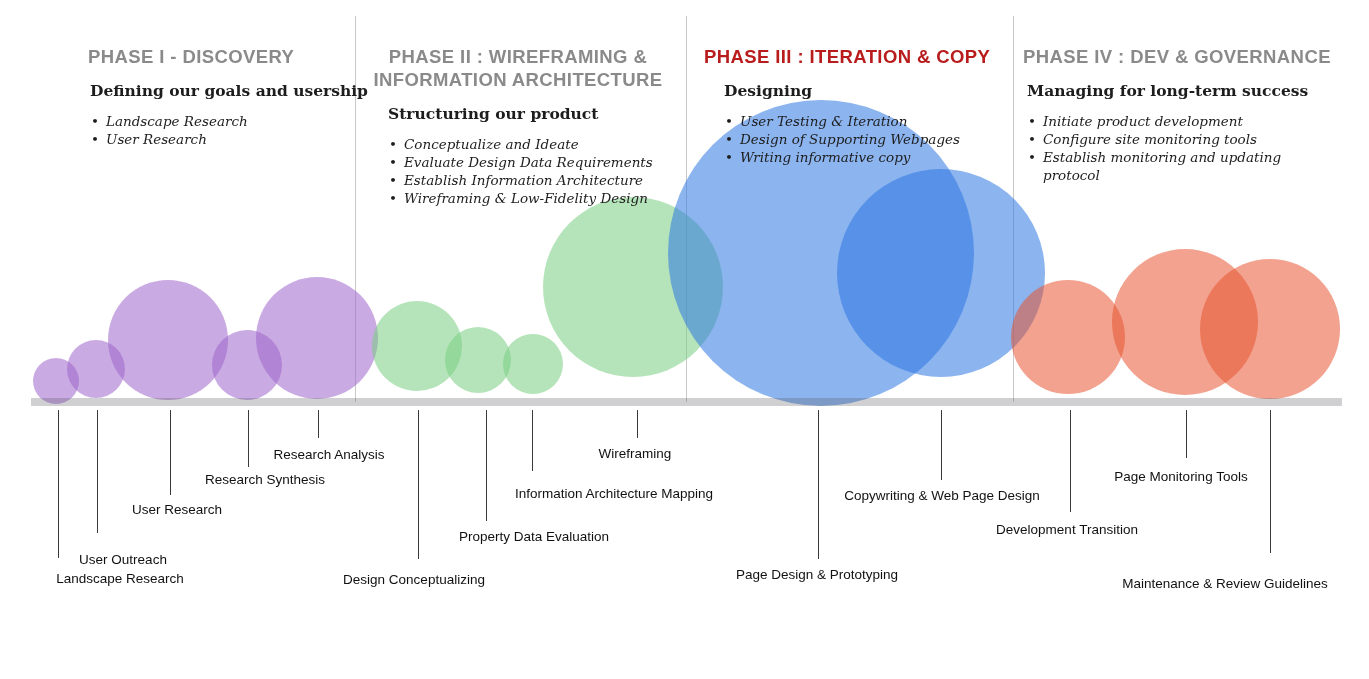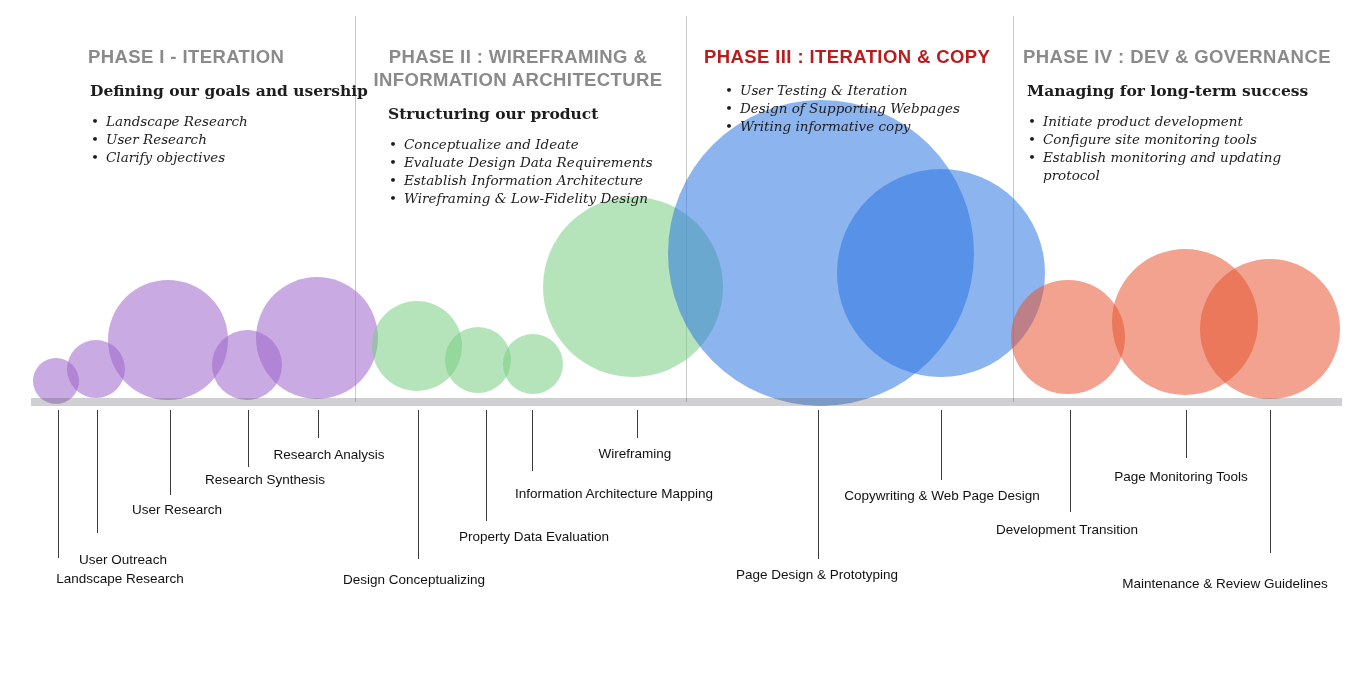--- a/index.html
+++ b/index.html
@@ -39,41 +39,41 @@
   }
 </style>
 </head>
 <body>
 
 <div id="canvas">
     <div class="divider" style="left: 355px; top: 16px; height: 386px; background: rgb(201, 201, 201);"></div>
     <div class="divider" style="left: 686px; top: 16px; height: 386px; background: rgb(201, 201, 201);"></div>
     <div class="divider" style="left: 1013px; top: 16px; height: 386px; background: rgb(201, 201, 201);"></div>
     <section class="phase" style="left: 88px; width: 262px;">
-      <h2 class="phase-title" style="text-align: left; color: rgb(138, 138, 138);">PHASE I - ITERATION</h2>
+      <h2 class="phase-title" style="text-align: left; color: rgb(138, 138, 138);">PHASE I - DISCOVERY</h2>
       <h3 class="phase-subtitle" style="margin-left: 2px;">Defining our goals and usership</h3>
       <ul class="phase-bullets" style="margin-left: 2px;">
         <li>Landscape Research</li>
         <li>User Research</li>
-        <li>Clarify objectives</li>
       </ul>
     </section>
     <section class="phase" style="left: 368px; width: 300px;">
       <h2 class="phase-title" style="text-align: center; color: rgb(138, 138, 138);">PHASE II : WIREFRAMING &amp;
 INFORMATION ARCHITECTURE</h2>
       <h3 class="phase-subtitle" style="margin-left: 20px;">Structuring our product</h3>
       <ul class="phase-bullets" style="margin-left: 20px;">
         <li>Conceptualize and Ideate</li>
         <li>Evaluate Design Data Requirements</li>
         <li>Establish Information Architecture</li>
         <li>Wireframing &amp; Low-Fidelity Design</li>
       </ul>
     </section>
     <section class="phase" style="left: 704px; width: 295px;">
       <h2 class="phase-title" style="text-align: left; color: #b91c1c;">PHASE III : ITERATION &amp; COPY</h2>
+      <h3 class="phase-subtitle" style="margin-left: 20px;">Designing</h3>
       <ul class="phase-bullets" style="margin-left: 20px;">
         <li>User Testing &amp; Iteration</li>
         <li>Design of Supporting Webpages</li>
         <li>Writing informative copy</li>
       </ul>
     </section>
     <section class="phase" style="left: 1023px; width: 265px;">
       <h2 class="phase-title" style="text-align: left; color: rgb(138, 138, 138);">PHASE IV : DEV &amp; GOVERNANCE</h2>
       <h3 class="phase-subtitle" style="margin-left: 4px;">Managing for long-term success</h3>
       <ul class="phase-bullets" style="margin-left: 4px;">

